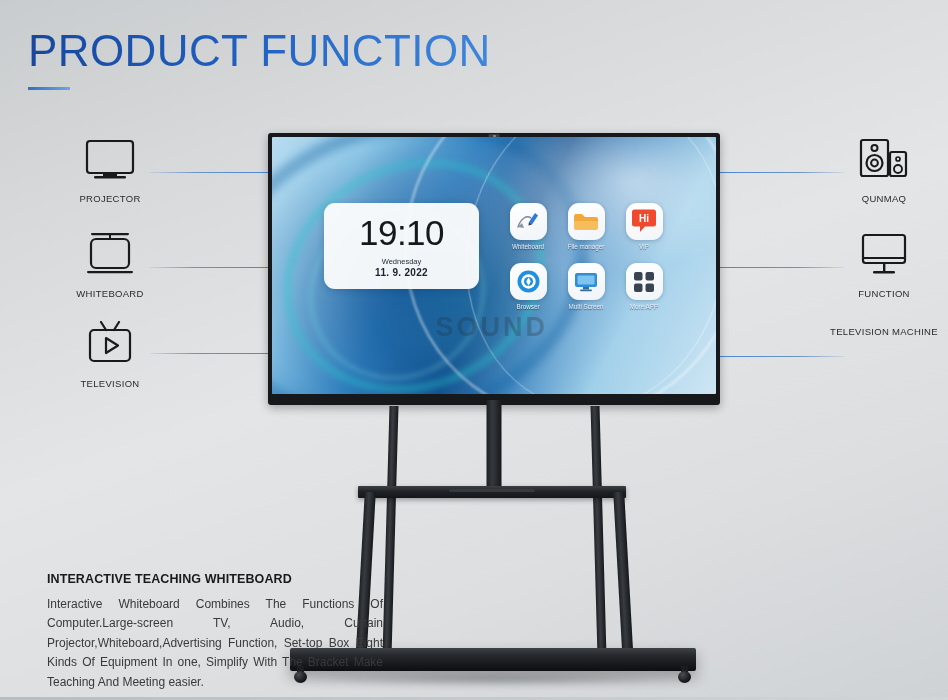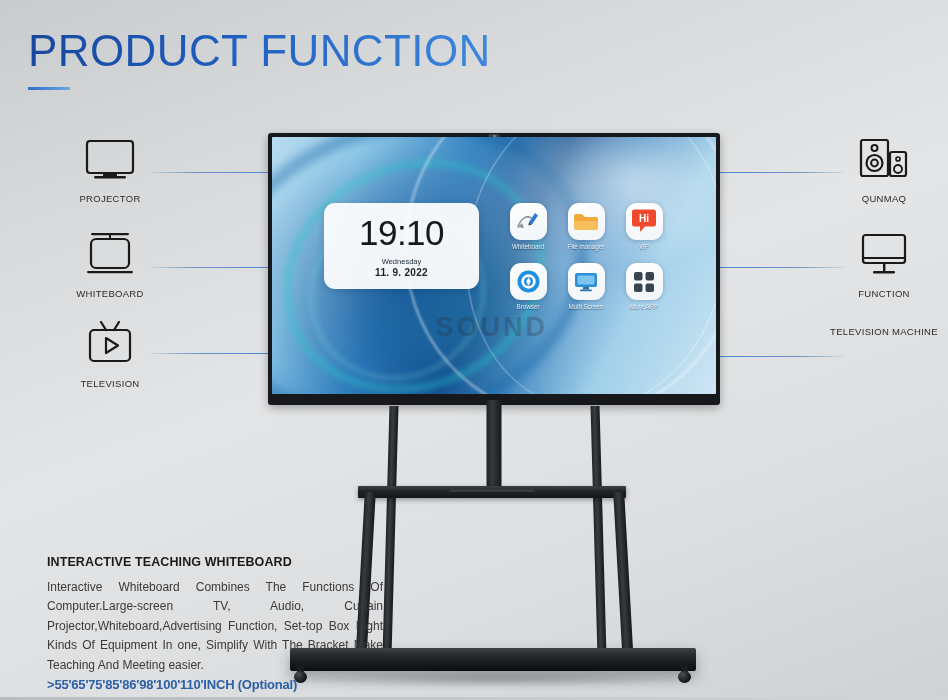--- a/index.html
+++ b/index.html
@@ -425,18 +425,17 @@
     <div class="leg-r"></div>
     <div class="floor-shadow"></div>
     <div class="base"></div>
     <div class="caster cl"></div>
     <div class="caster cr"></div>
   </div>
 
   <div class="bottom">
     <div class="bt-title">INTERACTIVE TEACHING WHITEBOARD</div>
     <div class="bt-body">Interactive Whiteboard Combines The Functions Of Computer.Large-screen TV, Audio, Curtain Projector,Whiteboard,Advertising Function, Set-top Box Eight Kinds Of Equipment In one, Simplify With The Bracket Make Teaching And Meeting easier.</div>
-    <div class="bt-sizes">&gt;55'65'75'85'86'98'100'110'INCH (Optional)</div>
   </div>
 
   <div class="bottom-rule"></div>
 
 </div>
 
 </body></html>

